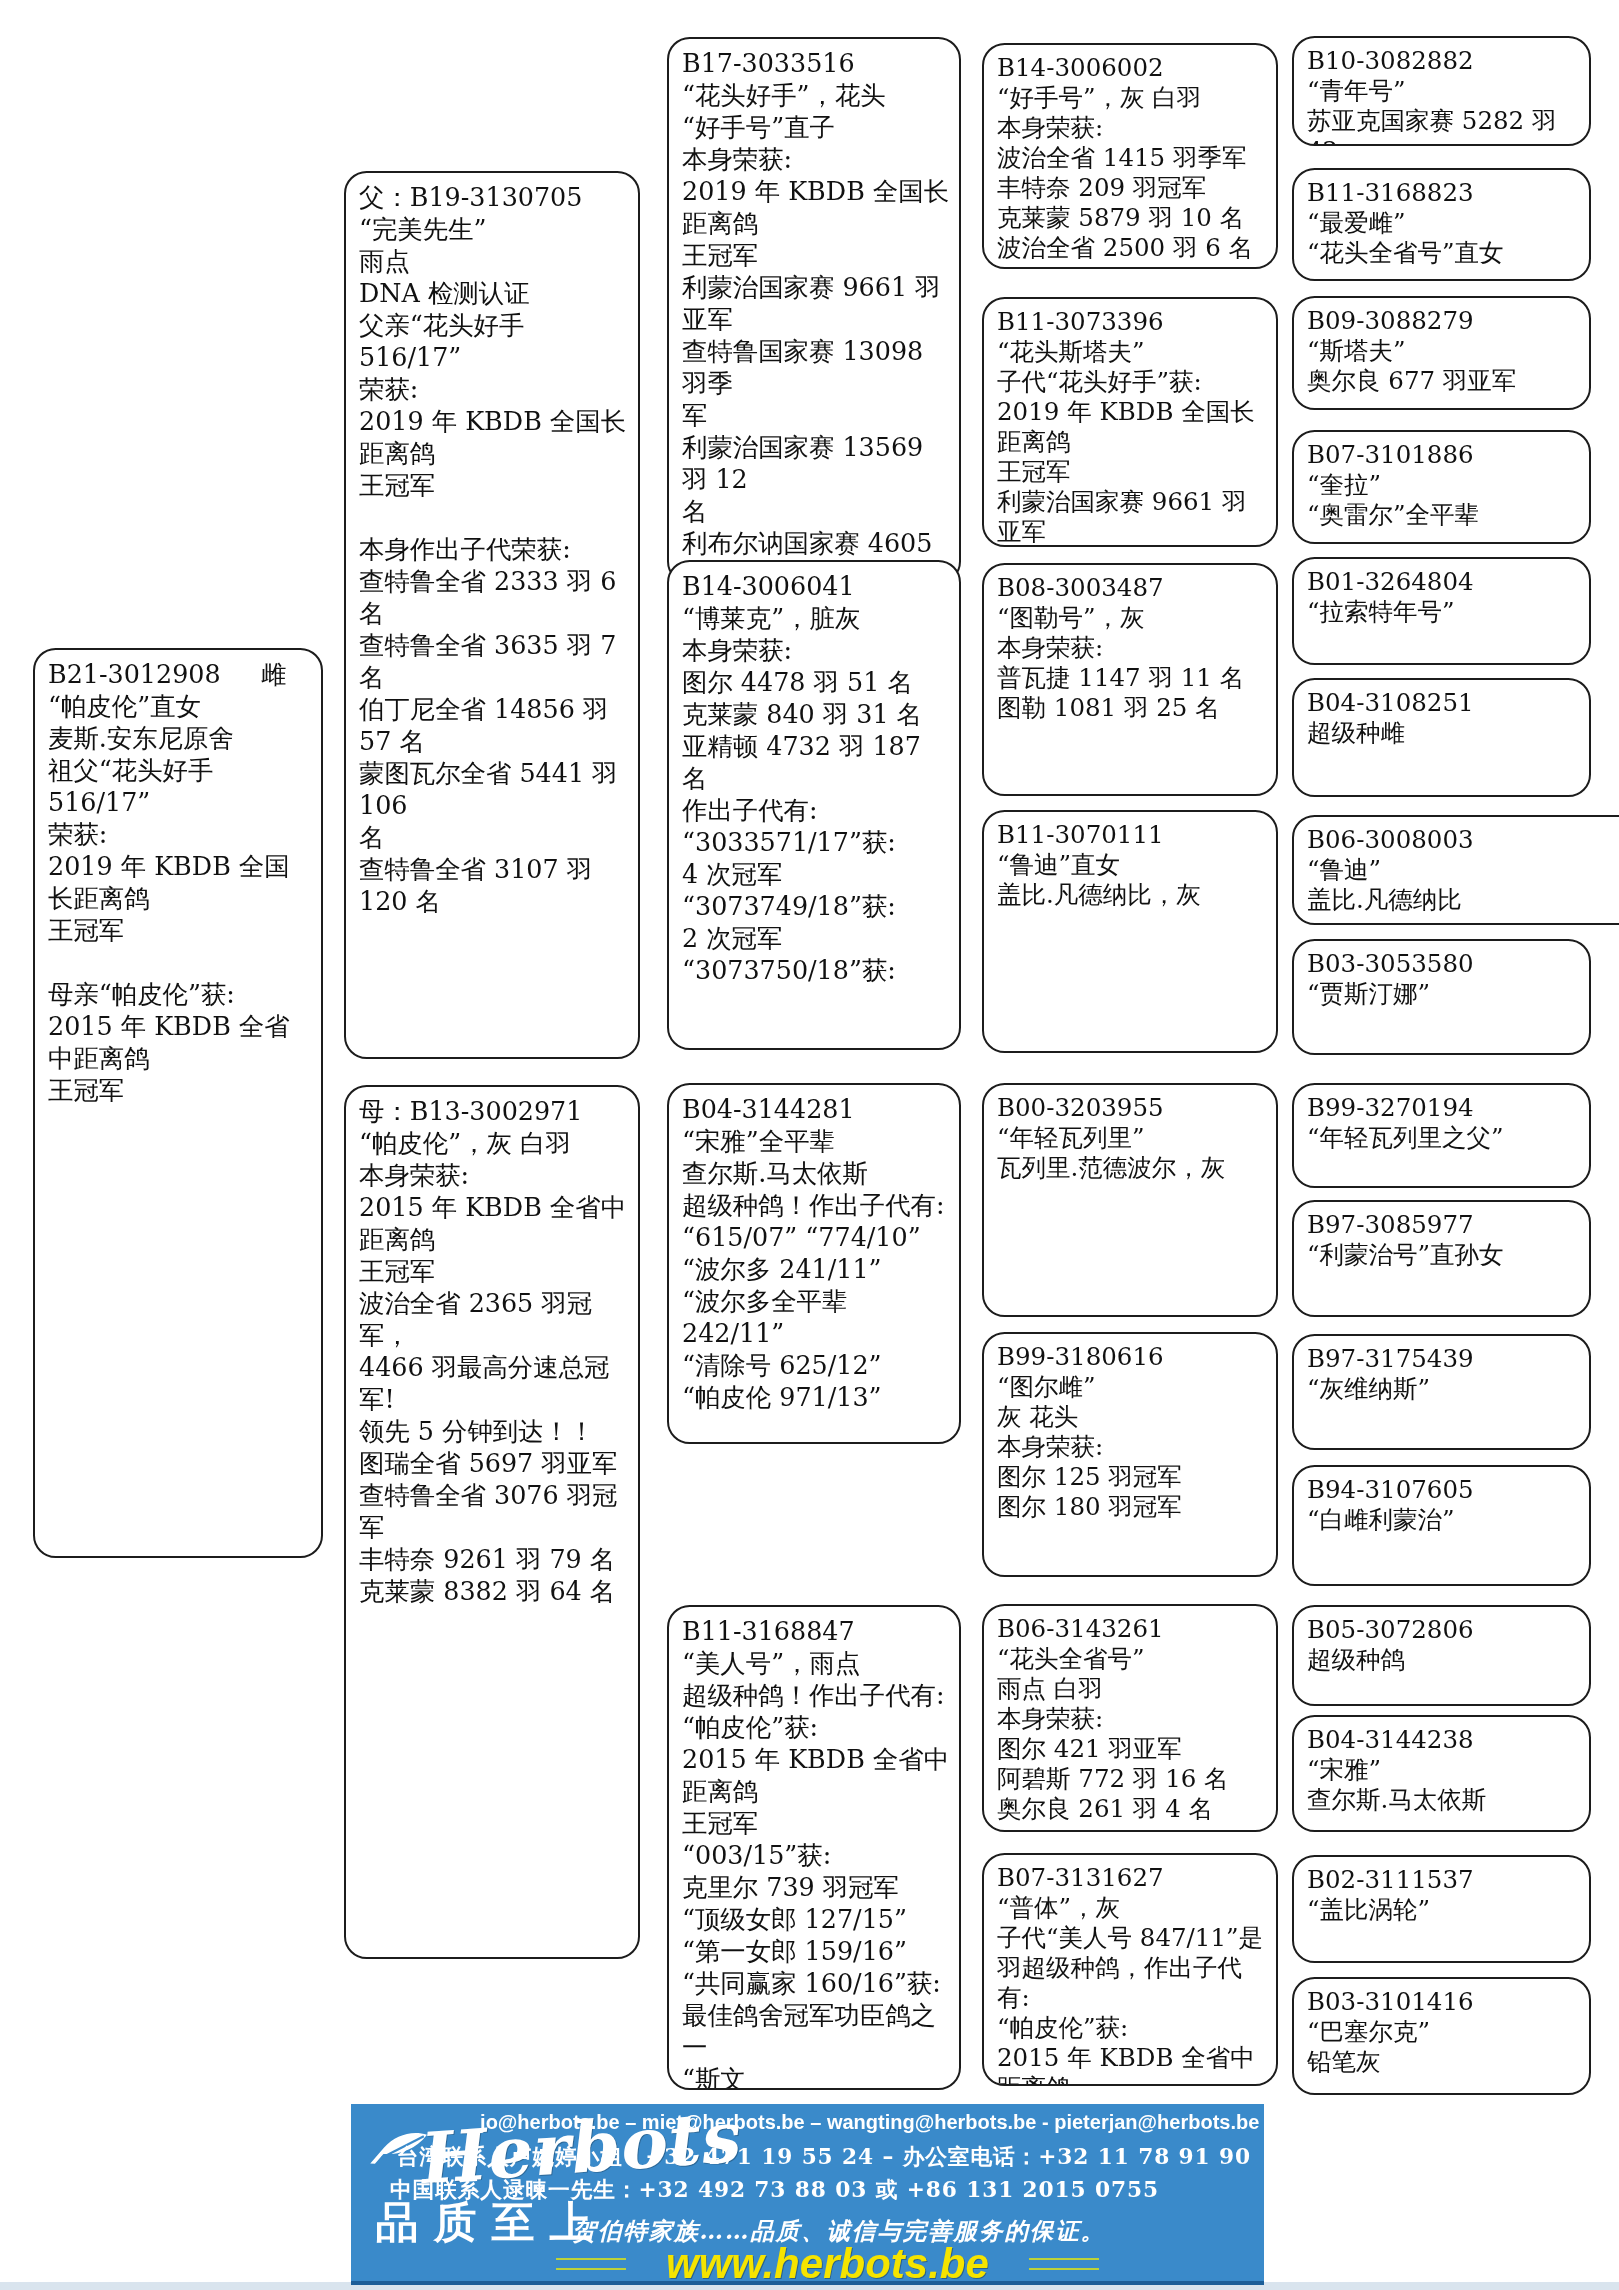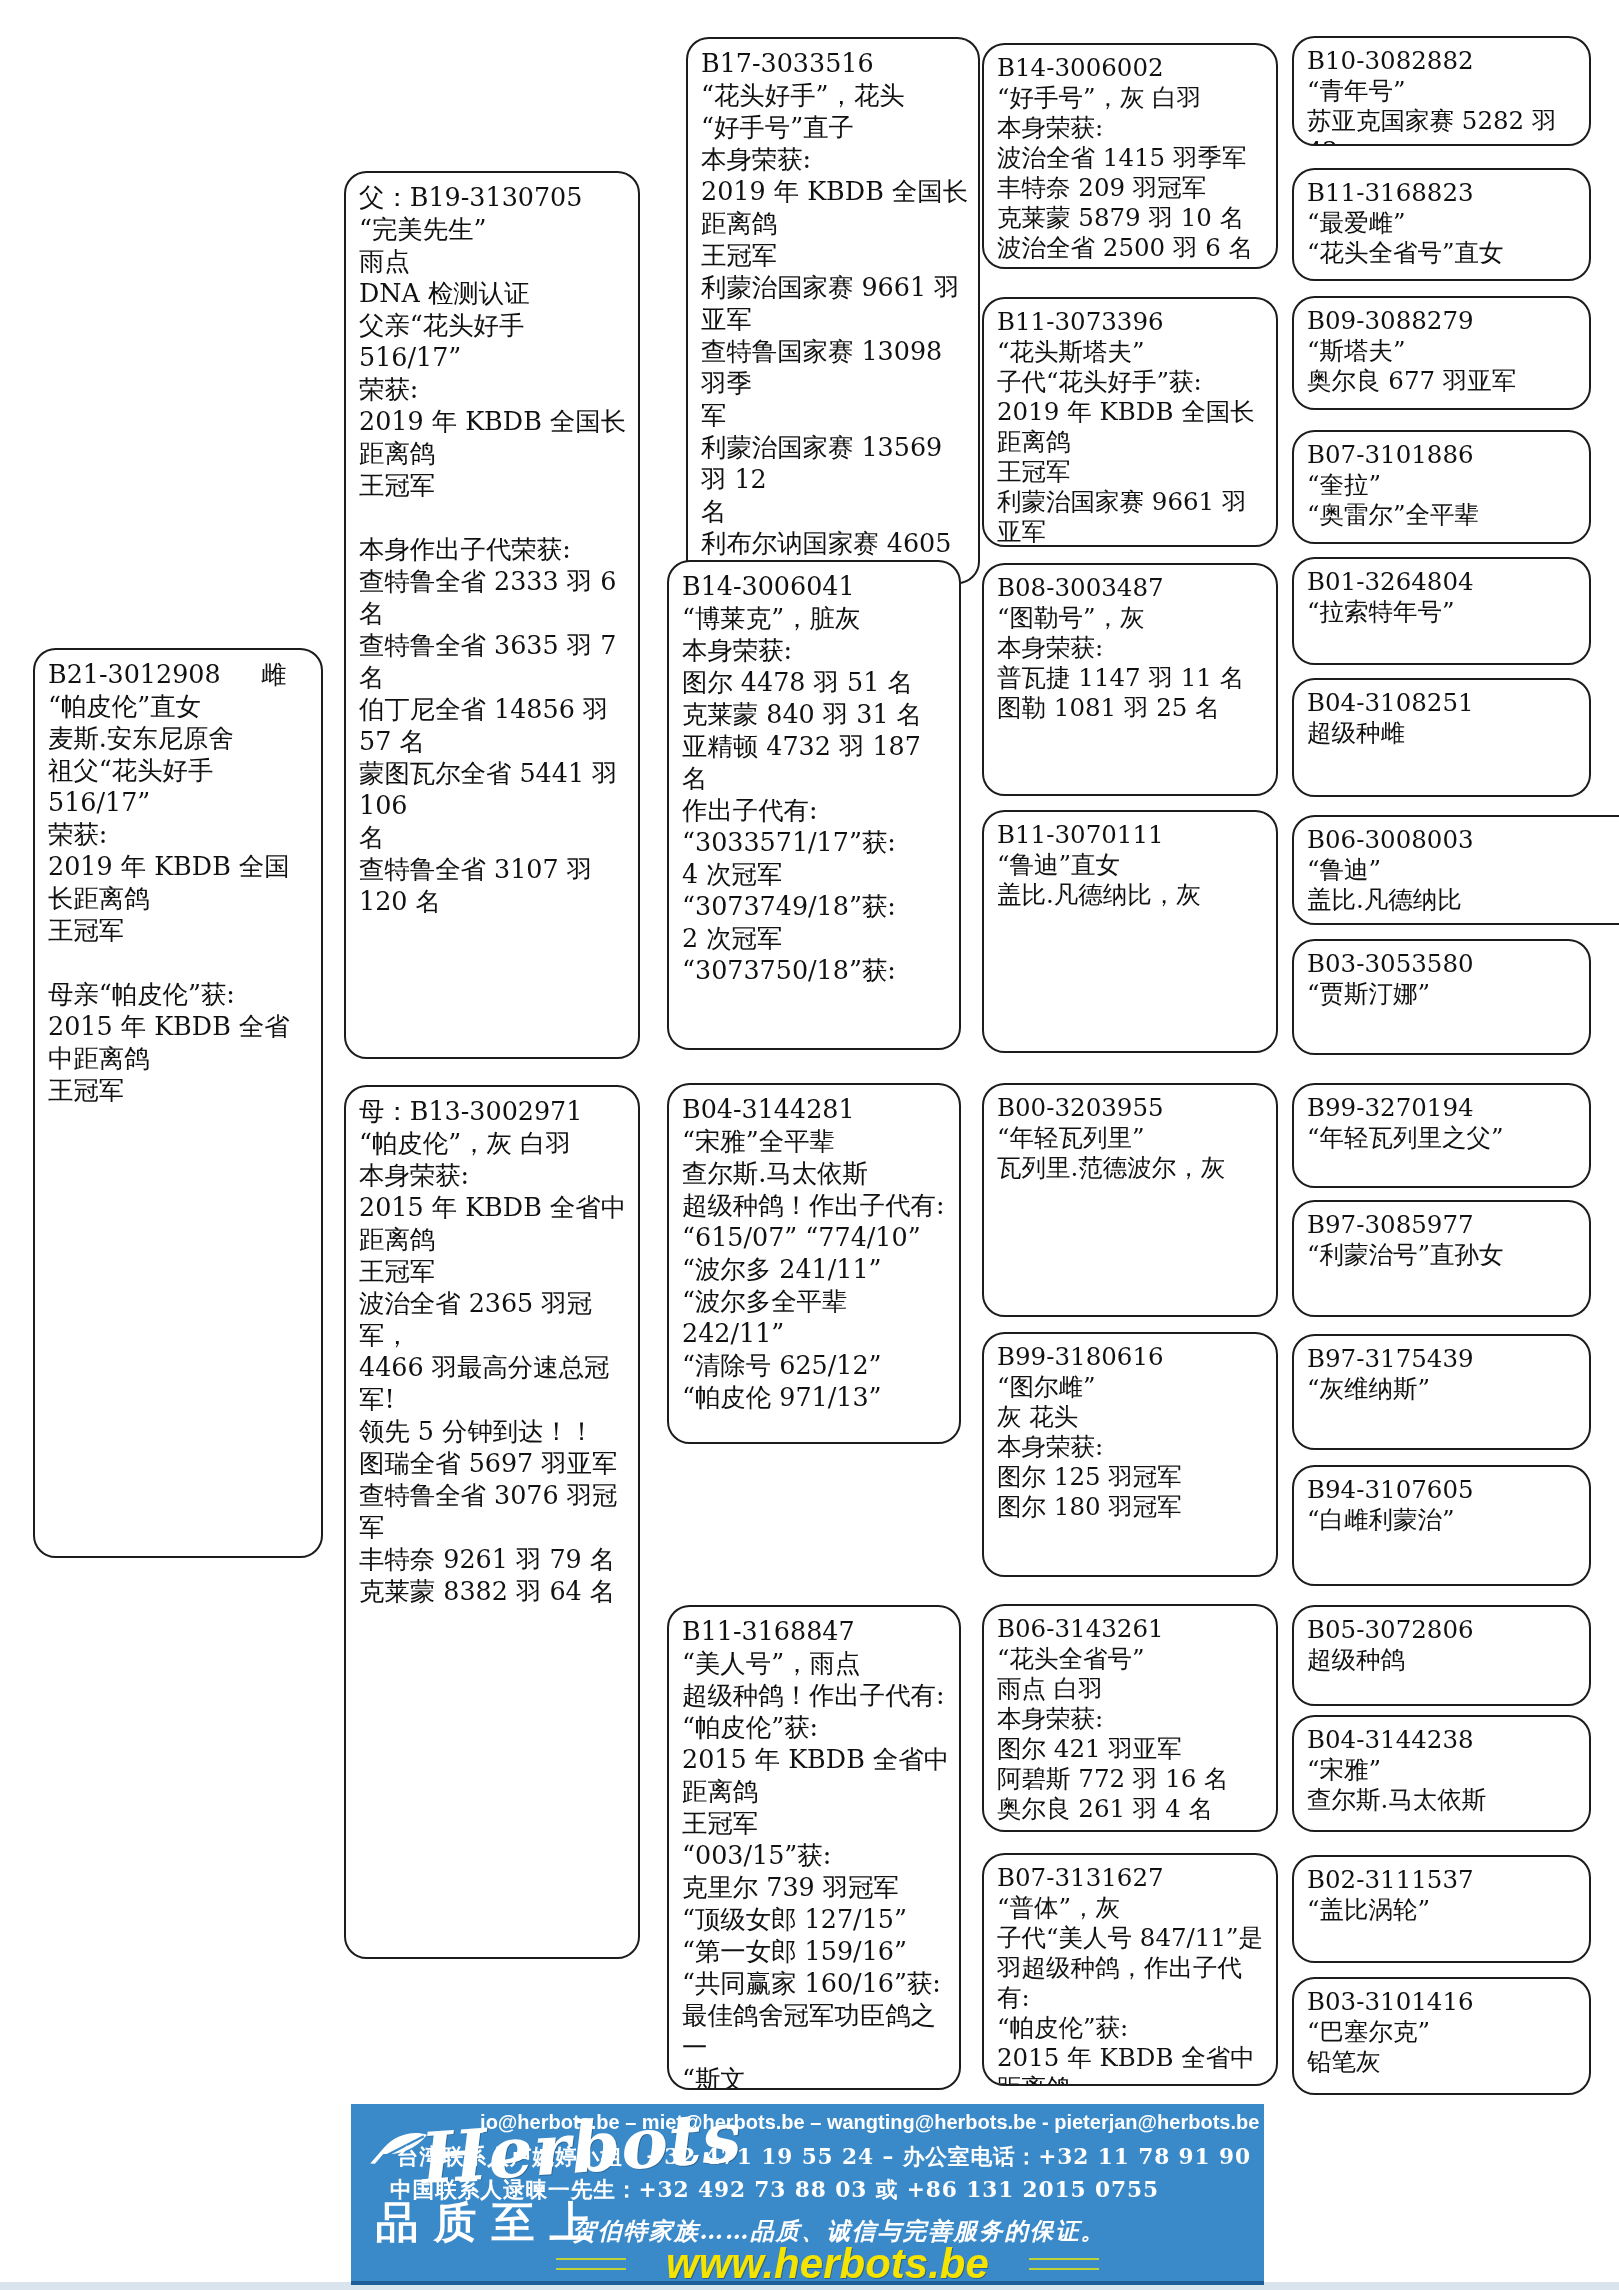--- a/index.html
+++ b/index.html
@@ -100,21 +100,21 @@
       <div class="line">2015 年 KBDB 全省中距离鸽</div>
       <div class="line">王冠军</div>
       <div class="line">波治全省 2365 羽冠军，</div>
       <div class="line">4466 羽最高分速总冠军!</div>
       <div class="line">领先 5 分钟到达！！</div>
       <div class="line">图瑞全省 5697 羽亚军</div>
       <div class="line">查特鲁全省 3076 羽冠军</div>
       <div class="line">丰特奈 9261 羽 79 名</div>
       <div class="line">克莱蒙 8382 羽 64 名</div>
     </div>
-    <div class="pbox" style="left: 686px; top: 37px; width: 294px; height: 547px;">
+    <div class="pbox" style="left: 667px; top: 37px; width: 294px; height: 547px;">
       <div class="line">B17-3033516</div>
       <div class="line">“花头好手”，花头</div>
       <div class="line">“好手号”直子</div>
       <div class="line">本身荣获:</div>
       <div class="line">2019 年 KBDB 全国长距离鸽</div>
       <div class="line">王冠军</div>
       <div class="line">利蒙治国家赛 9661 羽亚军</div>
       <div class="line">查特鲁国家赛 13098 羽季</div>
       <div class="line">军</div>
       <div class="line">利蒙治国家赛 13569 羽 12</div>

